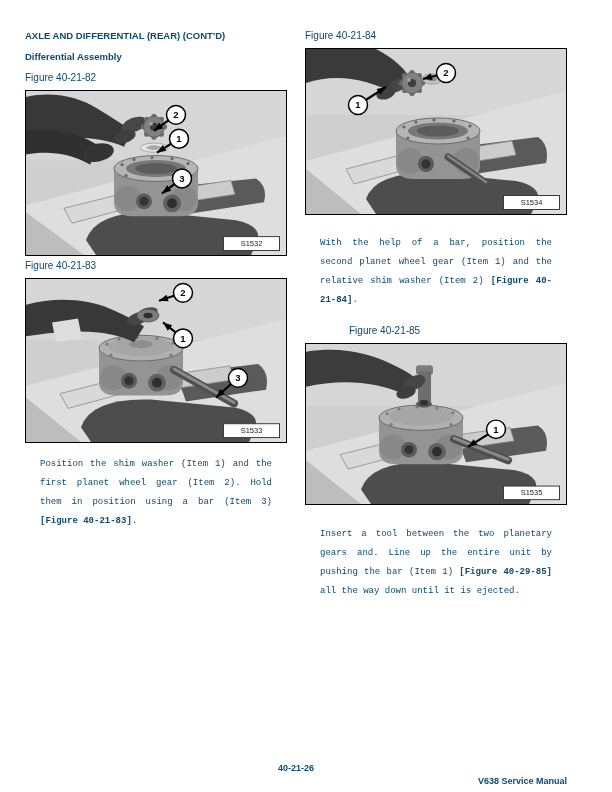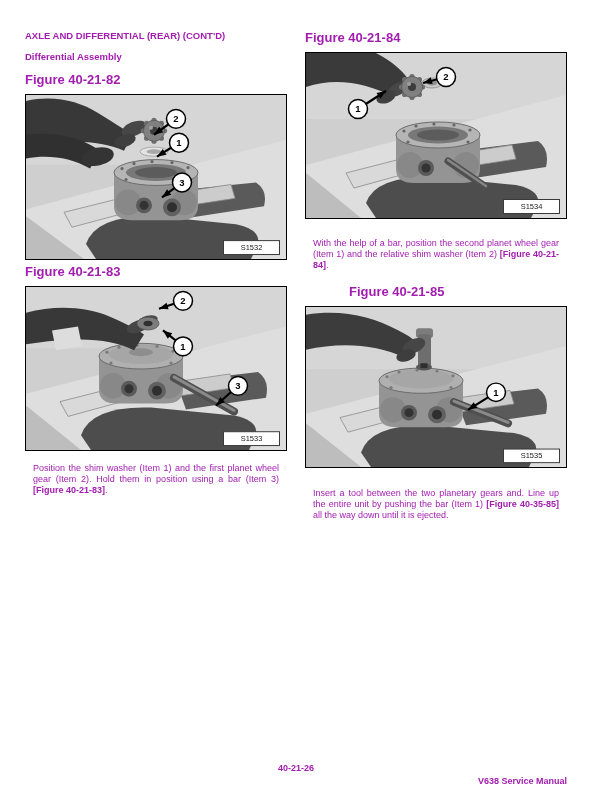--- a/index.html
+++ b/index.html
@@ -1,30 +1,30 @@
 <!DOCTYPE html>
 <html><head>
 <meta charset="utf-8">
 <style>
   html,body{margin:0;padding:0;background:#ffffff;}
   .page{
     position:relative;
     width:612px;height:792px;
     background:#ffffff;
     font-family:"Liberation Sans","DejaVu Sans",sans-serif;
-    color:#a21caf;
+    color:#0c4a6e;
     overflow:hidden;
   }
   .col{position:absolute;top:30px;width:262px;}
   .col-left{left:25px;}
   .col-right{left:305px;}
   .h1{font-size:9.5px;font-weight:bold;margin:0;}
   .h2{font-size:9.5px;font-weight:bold;margin:10px 0 0 0;}
-  .fig-label{font-size:13px;font-weight:bold;margin:0;}
-  .para{font-size:9px;line-height:11px;text-align:justify;margin:8px;}
+  .fig-label{font-size:10px;font-weight:normal;margin:0;}
+  .para{font-size:9px;line-height:19px;text-align:justify;margin:15px;font-family:Liberation Mono, monospace;}
   .para b{font-weight:bold;}
   .figbox{
     border:1px solid #000;
     background:#d0d0d0;
     overflow:hidden;
   }
   .figbox svg{display:block;width:100%;height:100%;}
   .mt-fig{margin-top:7px;}
   .footer{position:absolute;left:25px;top:763px;width:542px;height:14px;font-size:9px;font-weight:bold;}
   .footer .pn{position:absolute;left:0;width:100%;text-align:center;}
@@ -356,21 +356,21 @@
           <circle cx="190" cy="88" r="9.5" fill="#ffffff" stroke="#000000" stroke-width="1.5"></circle>
           <text class="callout-text" x="190" y="91.4" text-anchor="middle">1</text>
         </g>
         <g>
           <rect x="197.5" y="146.5" width="56" height="14" fill="#ffffff" stroke="#3a3a3a" stroke-width="1"></rect>
           <text class="stag-text" x="225.5" y="156.2" text-anchor="middle">S1535</text>
         </g>
       </svg>
     </div>
 
-    <p class="para" style="margin-top:20px;"><span>Insert a tool between the two planetary gears and. Line up the entire unit by pushing the bar (Item 1) </span><b>[Figure 40-35-85]</b><span> all the way down until it is ejected.</span></p>
+    <p class="para" style="margin-top:20px;"><span>Insert a tool between the two planetary gears and. Line up the entire unit by pushing the bar (Item 1) </span><b>[Figure 40-29-85]</b><span> all the way down until it is ejected.</span></p>
 
   </div>
 
   <div class="footer">
     <span class="pn">40-21-26</span>
     <span class="mt">V638 Service Manual</span>
   </div>
 
 </div>
 

